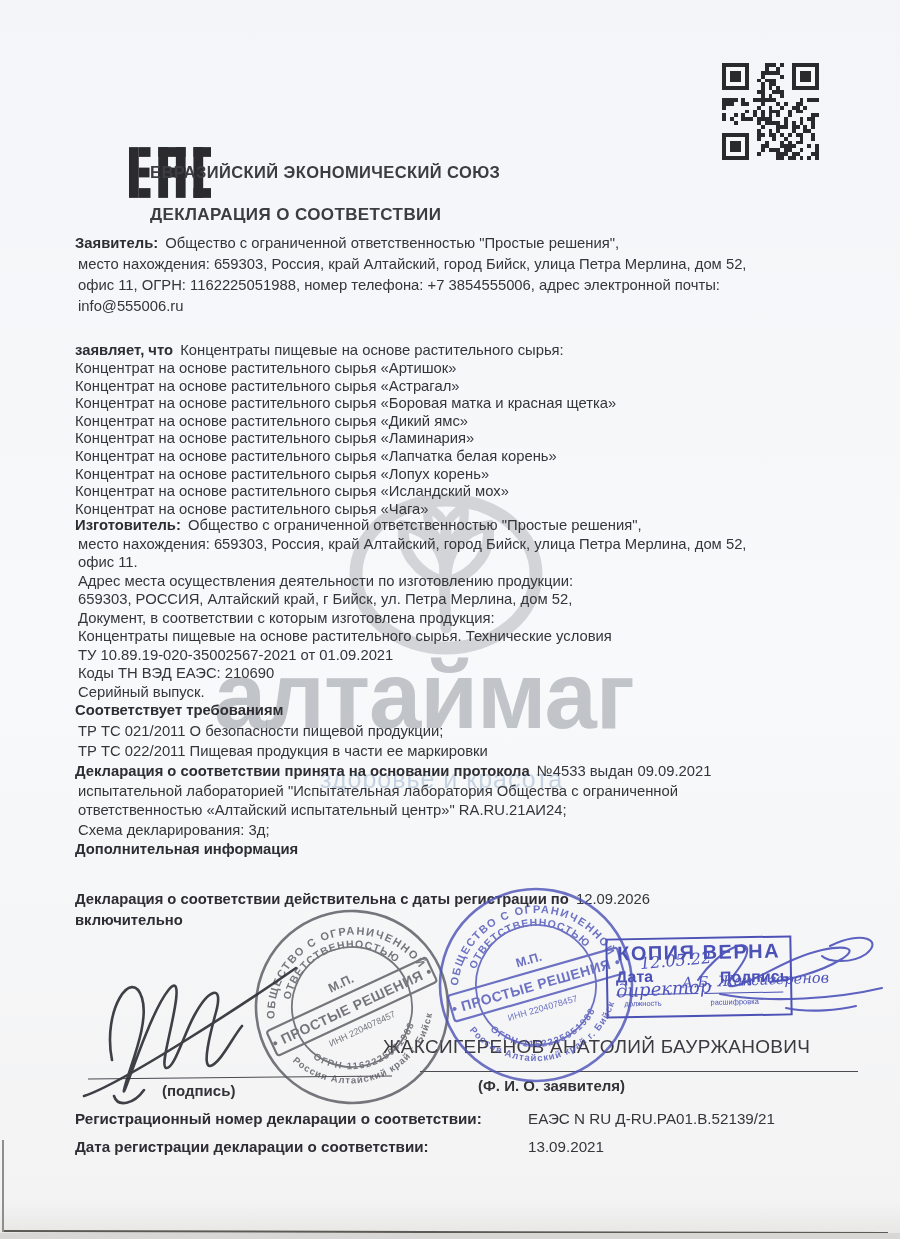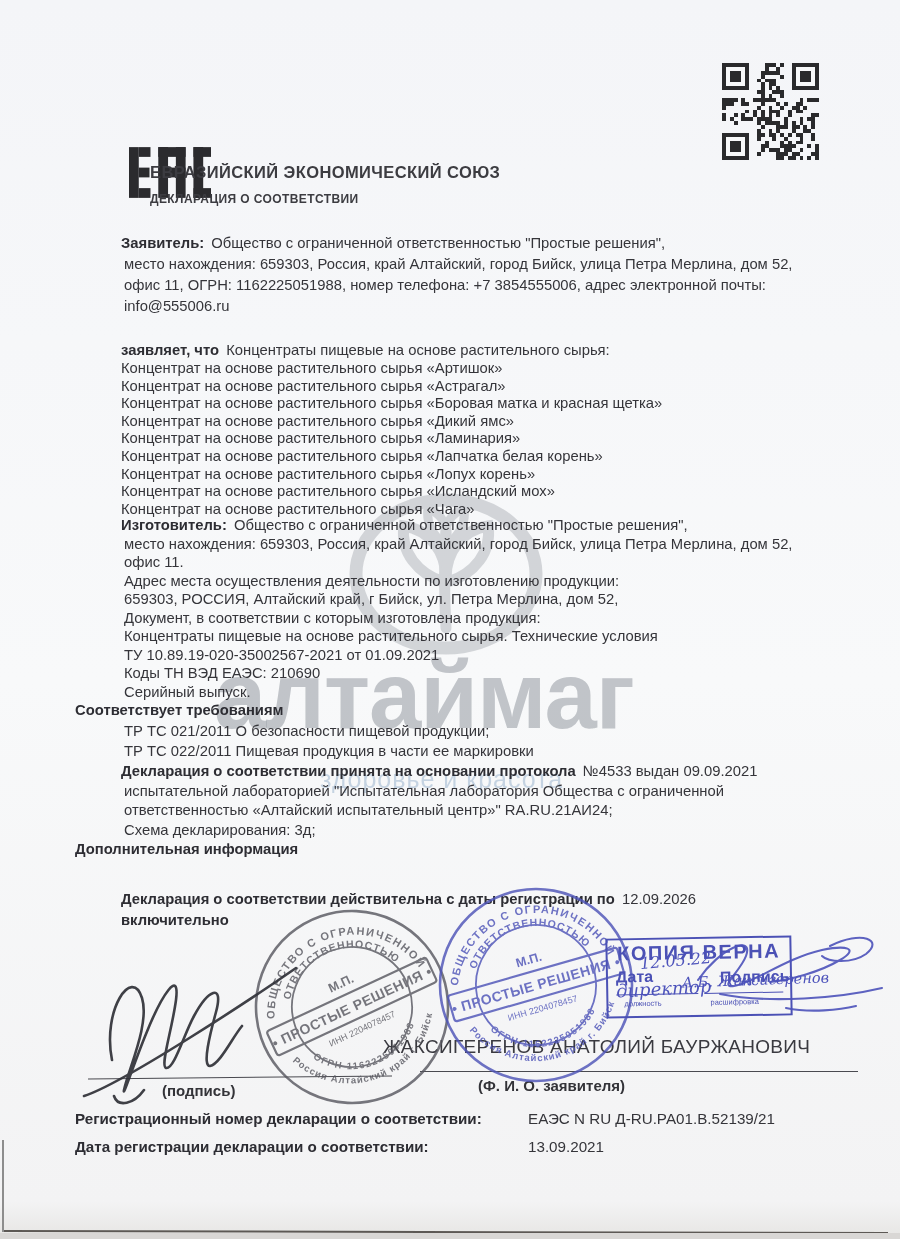--- a/index.html
+++ b/index.html
@@ -3,23 +3,23 @@
 <meta charset="utf-8">
 <style>
   html,body{margin:0;padding:0;background:#e9eaec;}
   .page{position:relative;width:900px;height:1239px;margin:0 auto;overflow:hidden;
         background:linear-gradient(180deg,#f4f5f8 0%,#f8f9fa 55%,#f3f3f4 97%,#e6e5e3 100%);
         font-family:"Liberation Sans",sans-serif;color:#35353a;}
   .abs{position:absolute;}
   
   .title{left:150px;top:163px;width:620px;text-align:left;z-index:2;}
   .title .t1{font-size:16.5px;font-weight:bold;letter-spacing:.4px;color:#3c3c41;}
-  .title .t2{font-size:12px;font-weight:bold;letter-spacing:.4px;color:#3c3c41;margin-top:10px;}
-  
-  .line{white-space:nowrap;font-size:14.8px;margin-left:46px;}
+  .title .t2{font-size:17px;font-weight:bold;letter-spacing:.4px;color:#3c3c41;margin-top:23px;}
+  
+  .line{white-space:nowrap;font-size:14.8px;}
   .line b{color:#2d2d33;margin-right:3px;}
   .blk{left:75px;width:800px;z-index:2;}
   .lh21 .line{line-height:21px;}
   .lh185 .line{line-height:18.5px;}
   .lh176 .line{line-height:17.6px;}
   .lh205 .line{line-height:20.5px;}
   .lh195 .line{line-height:19.5px;}
   .hd{font-size:14.8px;font-weight:bold;color:#2d2d33;}
   
   .wm-text{left:214px;top:648px;font-size:94px;font-weight:bold;letter-spacing:-1px;

